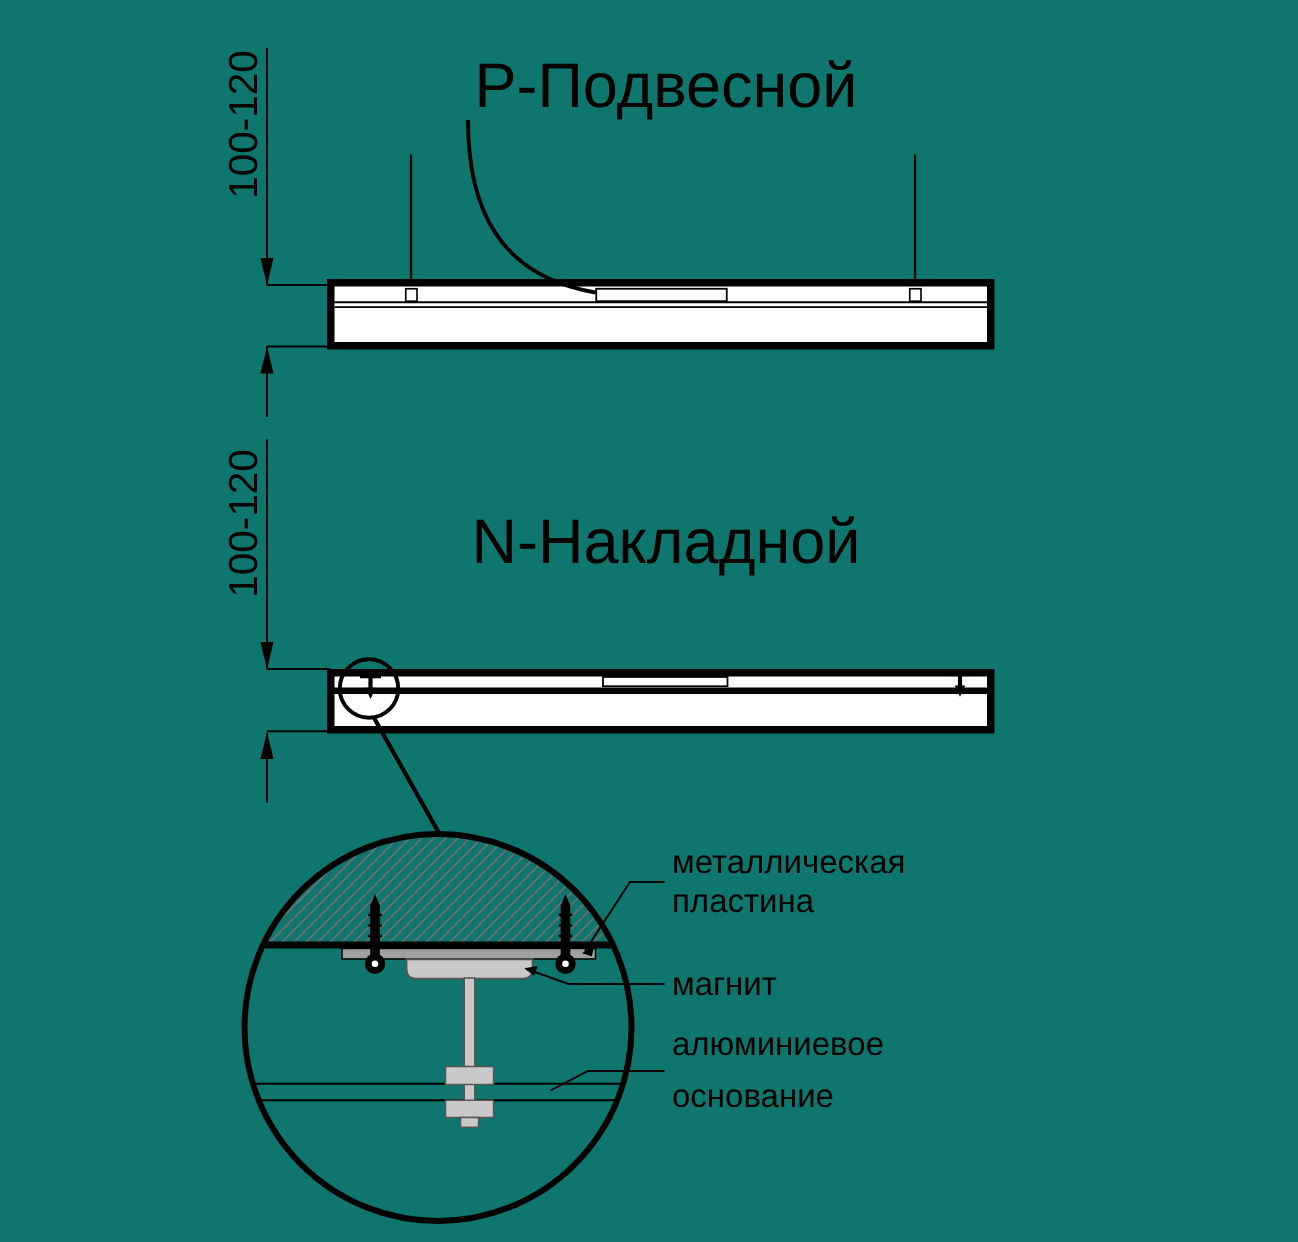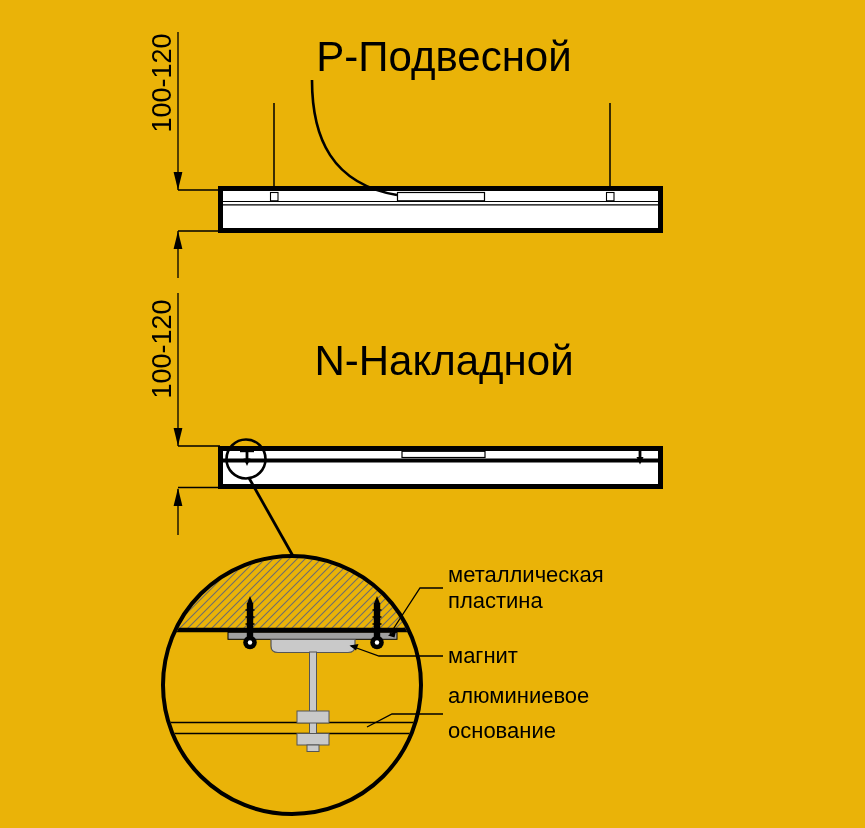--- a/index.html
+++ b/index.html
@@ -7,21 +7,21 @@
     padding: 0;
     background: #ffffff;
     width: 865px;
     height: 828px;
     overflow: hidden;
   }
   .stage {
     position: relative;
     width: 865px;
     height: 828px;
-    background: #eab308;
+    background: #0f766e;
   }
   svg text {
     font-family: "Liberation Sans", sans-serif;
     fill: #000000;
   }
   .title-text {
     font-size: 42px;
     letter-spacing: 0px;
   }
   .dim-text {

